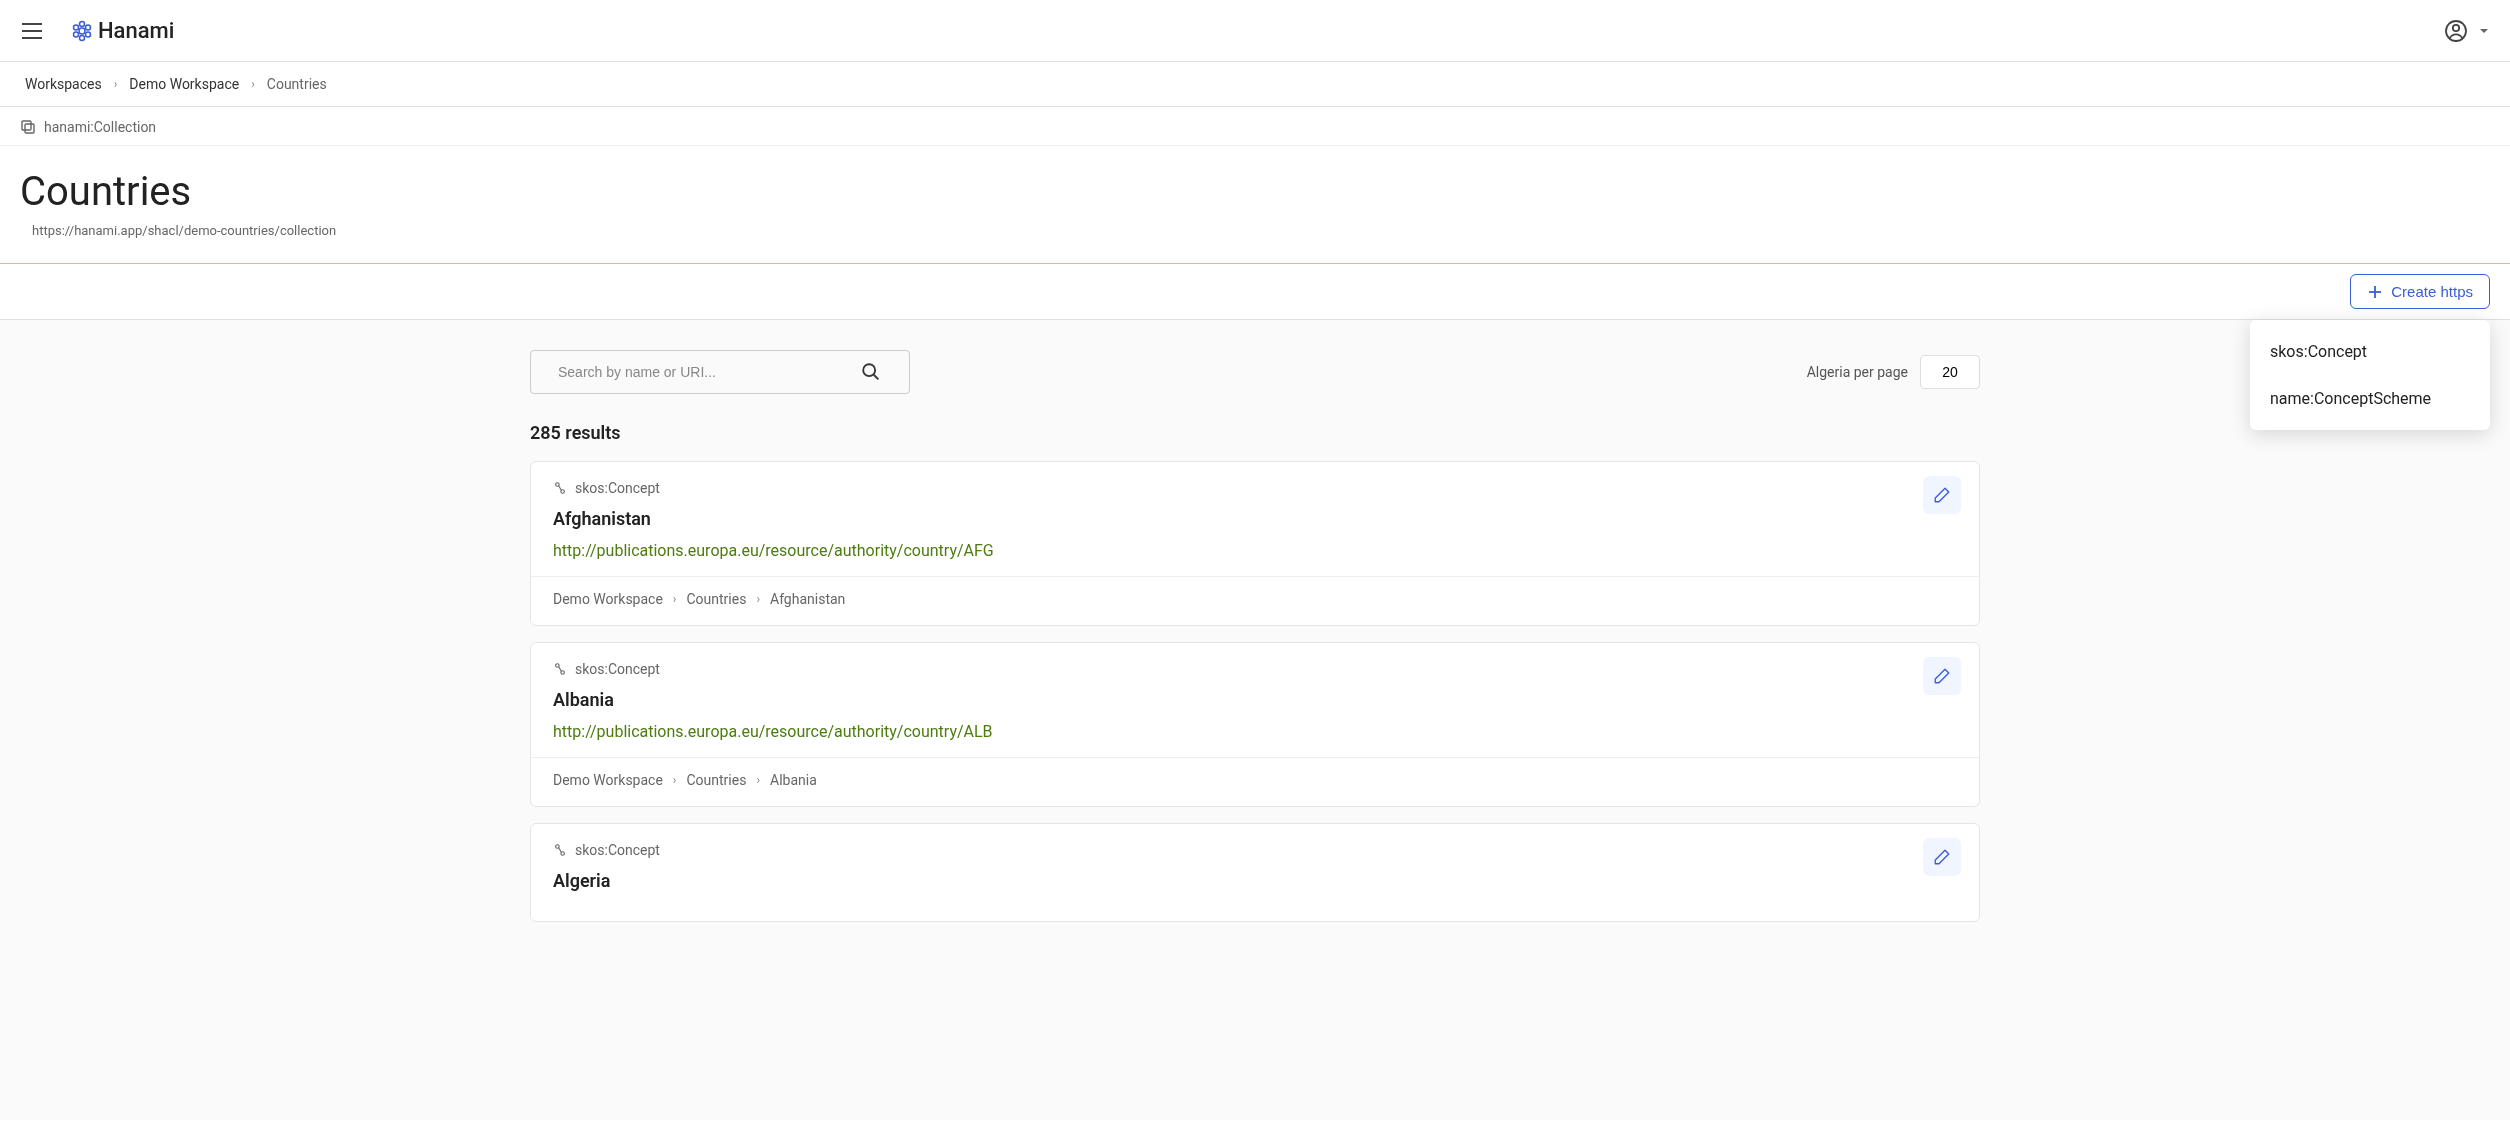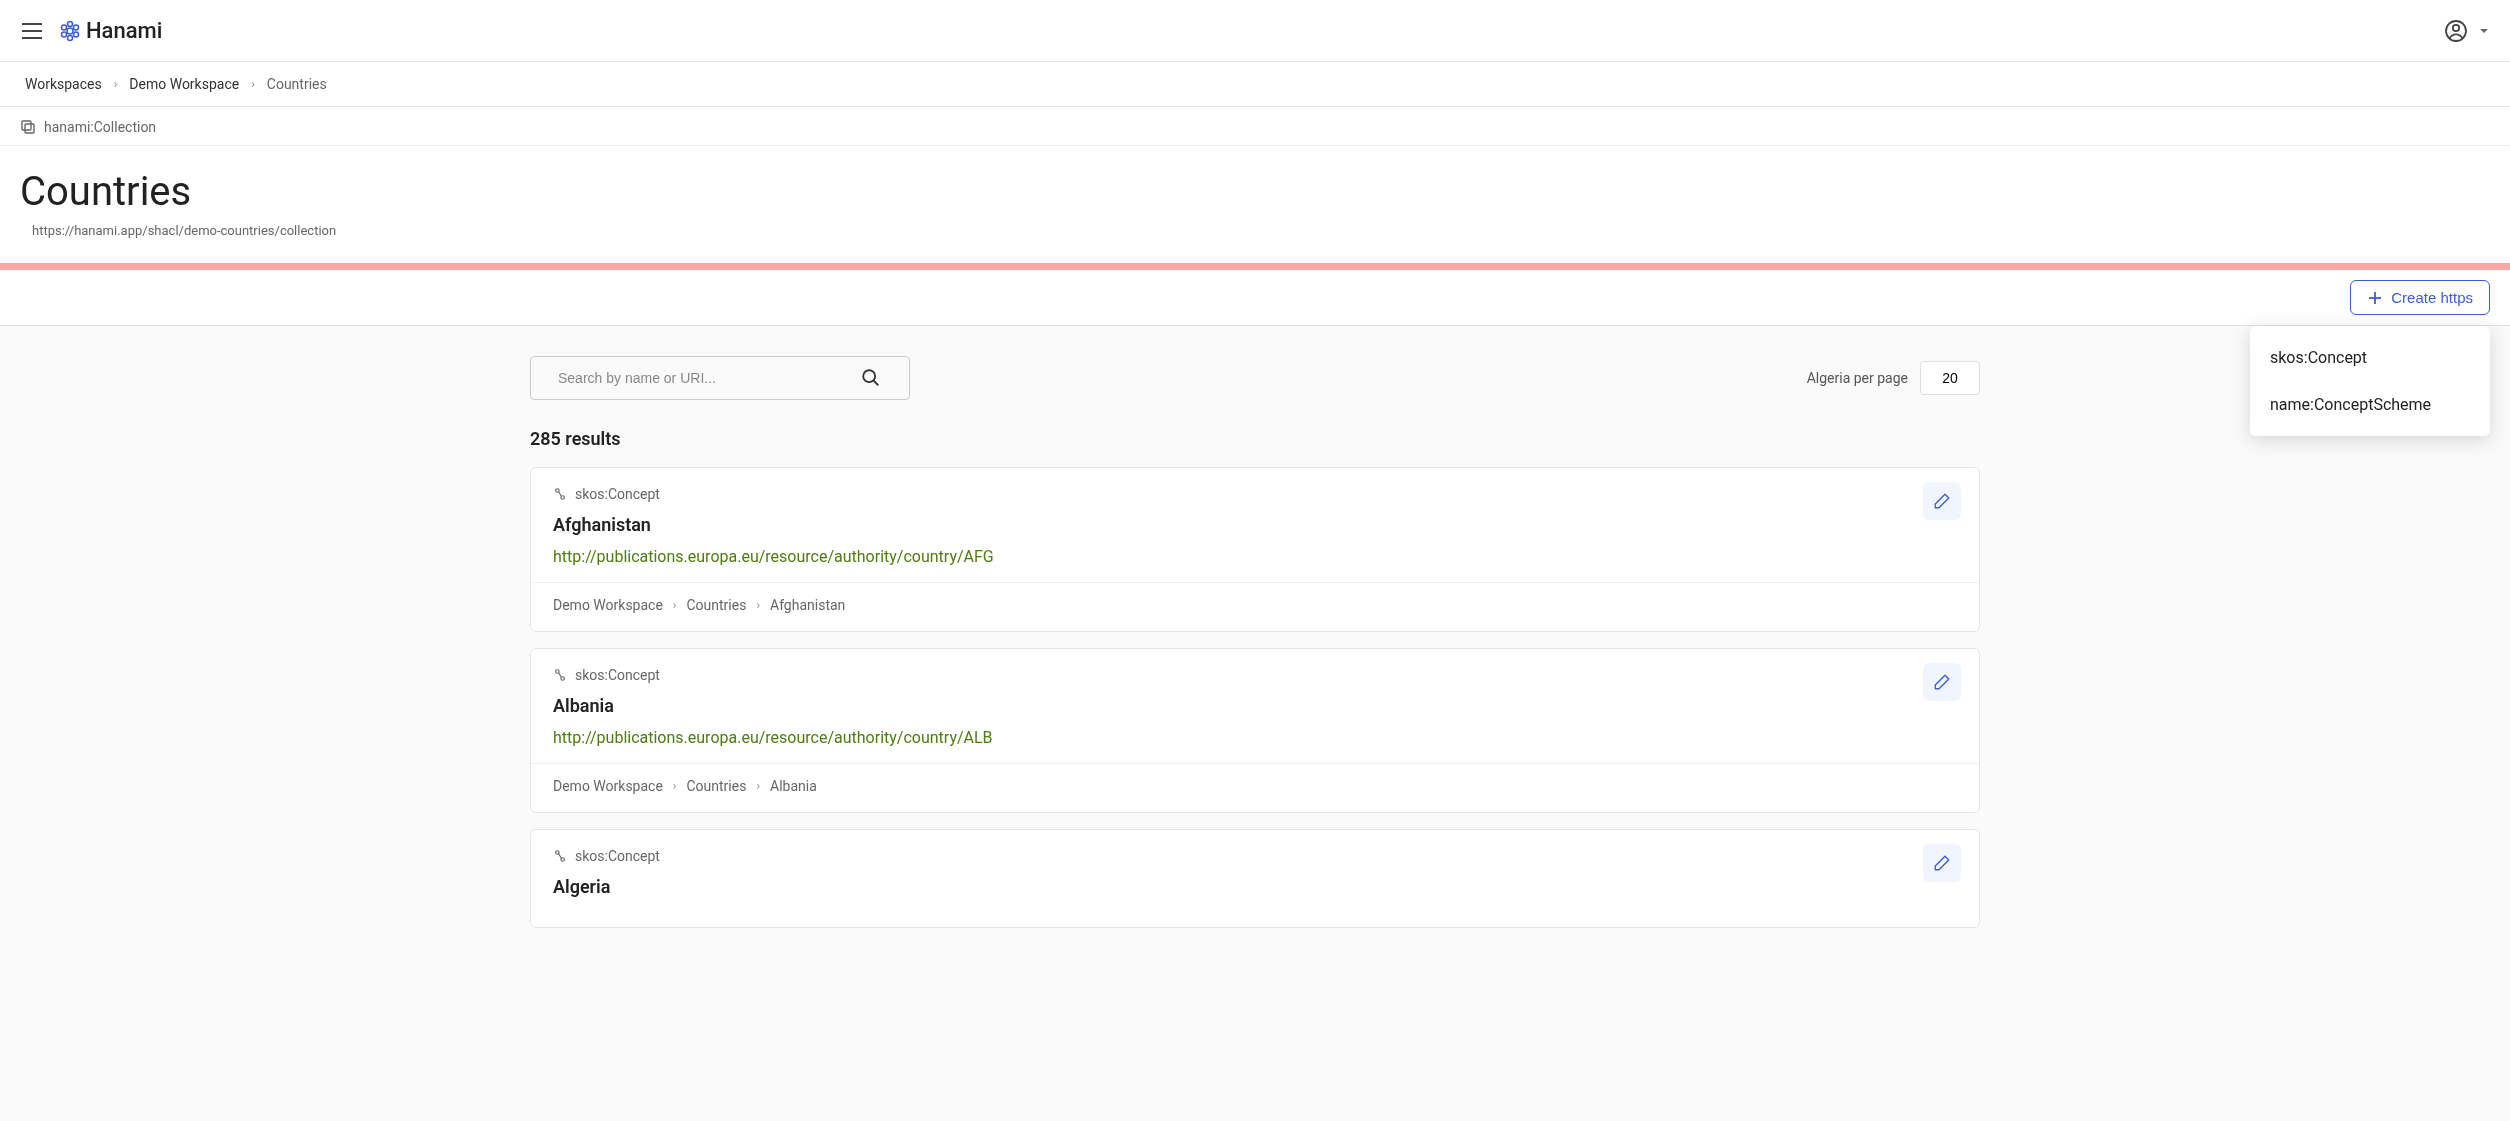--- a/index.html
+++ b/index.html
@@ -13,21 +13,21 @@
       display: flex;
       align-items: center;
       justify-content: space-between;
       height: 62px;
       padding: 0 20px;
       border-bottom: 1px solid #e0e0e0;
     }
     .topbar-left {
       display: flex;
       align-items: center;
-      gap: 14px;
+      gap: 26px;
     }
     .hamburger {
       width: 24px;
       height: 24px;
       cursor: pointer;
       display: flex;
       flex-direction: column;
       justify-content: center;
       gap: 5px;
     }
@@ -69,21 +69,21 @@
     }
     .breadcrumb a.current {
       color: #666;
     }
     .chevron {
       color: #888;
       font-size: 12px;
     }
     .header-block {
       padding: 12px 20px 25px 20px;
-      border-bottom: 7px solid #fca5a5;
+      border-bottom: 1px solid #fca5a5;
     }
     .collection-type {
       display: flex;
       align-items: center;
       gap: 8px;
       color: #666;
       font-size: 14px;
     }
     .divider-light { border-bottom: 1px solid #eee; margin: 10px -20px 0 -20px; }
     .page-title {

